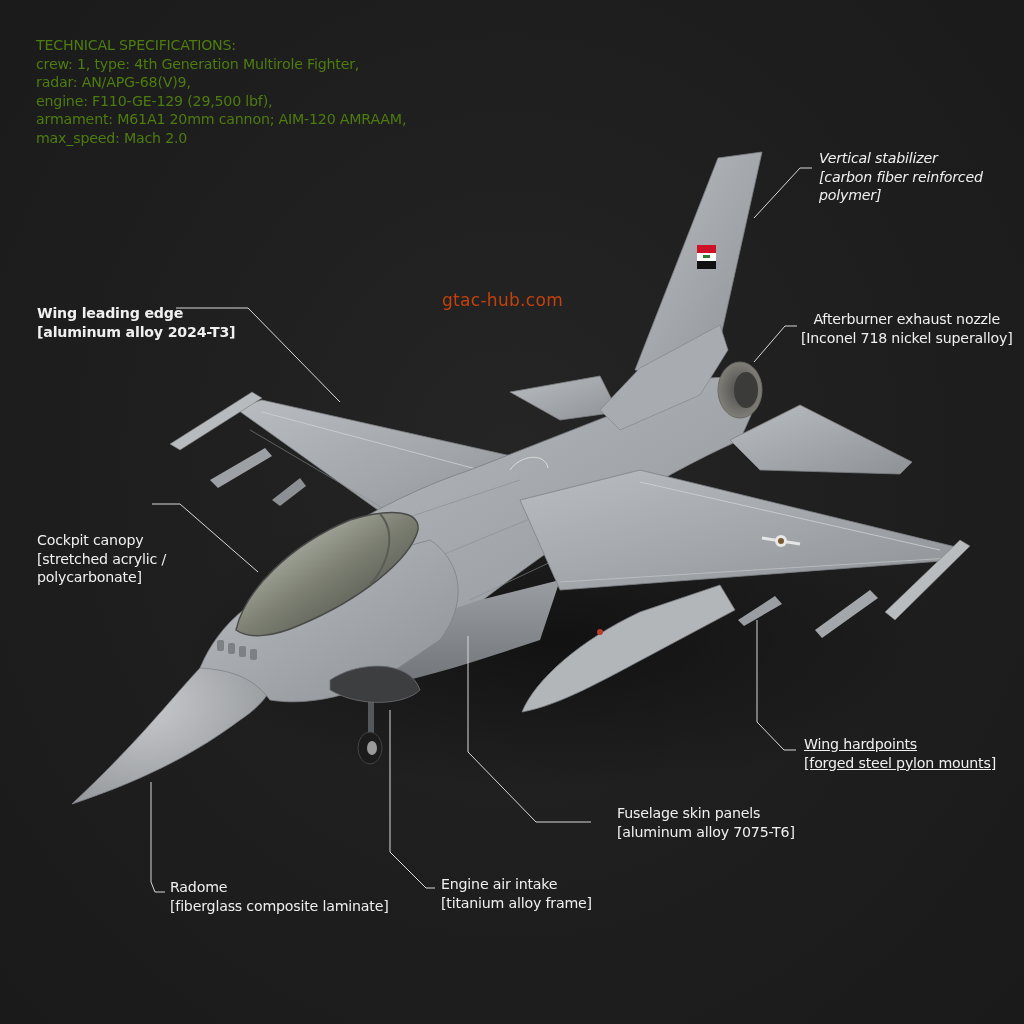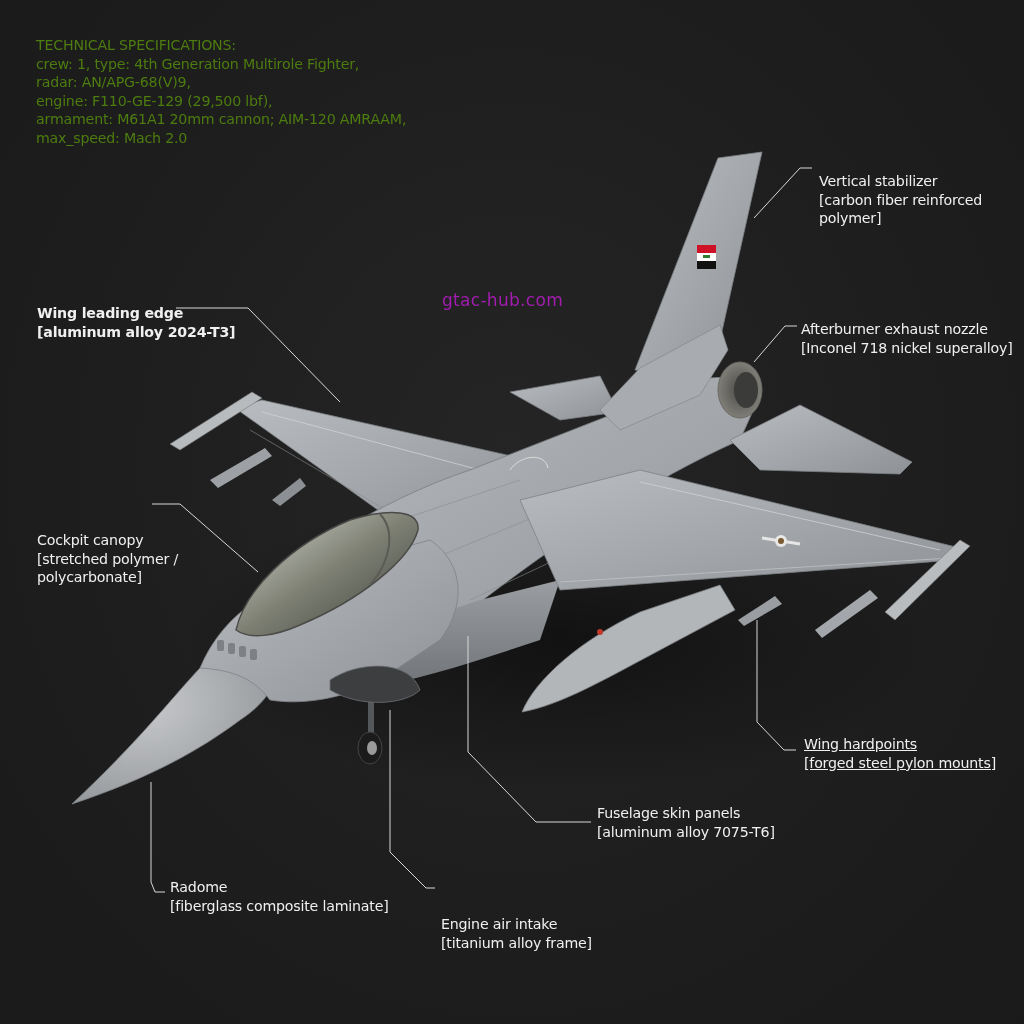--- a/index.html
+++ b/index.html
@@ -19,21 +19,21 @@
     .specs div { white-space: nowrap; }
     .label {
       position: absolute;
       font-size: 14.2px; line-height: 18.6px;
       letter-spacing: -0.2px;
       color: #f0f0f0;
       white-space: nowrap;
     }
     .watermark {
       position: absolute; left: 442px; top: 290px;
-      font-size: 17px; color: #a21caf; letter-spacing: 0.3px;
+      font-size: 17px; color: #c2410c; letter-spacing: 0.3px;
     }
     svg.scene { position: absolute; left: 0; top: 0; }
   </style>
 </head>
 <body>
 
 <div class="specs">
   <div>TECHNICAL SPECIFICATIONS:</div>
   <div>crew: 1, type: 4th Generation Multirole Fighter,</div>
   <div>radar: AN/APG-68(V)9,</div>
@@ -177,53 +177,53 @@
     <polyline points="797,326 785,326 754,362"></polyline>
     <polyline points="176,308 248,308 340,402"></polyline>
     <polyline points="152,504 180,504 258,572"></polyline>
     <polyline points="796,750 784,750 757,722 757,620"></polyline>
     <polyline points="591,822 536,822 468,752 468,636"></polyline>
     <polyline points="165,892 155,892 151,882 151,782"></polyline>
     <polyline points="435,888 426,888 390,852 390,710"></polyline>
   </g>
 </svg>
 
-<div class="label" style="left:819px; top:172px;">
+<div class="label" style="left:819px; top:149px;font-style:italic;">
   <div>Vertical stabilizer</div>
   <div>[carbon fiber reinforced</div>
   <div>polymer]</div>
 </div>
 
-<div class="label" style="left:801px; top:320px;">
+<div class="label" style="left:801px; top:310px;text-align:center;">
   <div>Afterburner exhaust nozzle</div>
   <div>[Inconel 718 nickel superalloy]</div>
 </div>
 
 <div class="label" style="left:37px; top:304px;font-weight:bold;">
   <div>Wing leading edge</div>
   <div>[aluminum alloy 2024-T3]</div>
 </div>
 
 <div class="label" style="left:37px; top:490px;margin-top:41px;">
   <div>Cockpit canopy</div>
-  <div>[stretched polymer /</div>
+  <div>[stretched acrylic /</div>
   <div>polycarbonate]</div>
 </div>
 
 <div class="label" style="left:804px; top:735px;text-decoration:underline;">
   <div>Wing hardpoints</div>
   <div>[forged steel pylon mounts]</div>
 </div>
 
-<div class="label" style="left:597px; top:804px;">
+<div class="label" style="left:617px; top:804px;">
   <div>Fuselage skin panels</div>
   <div>[aluminum alloy 7075-T6]</div>
 </div>
 
 <div class="label" style="left:170px; top:878px;">
   <div>Radome</div>
   <div>[fiberglass composite laminate]</div>
 </div>
 
-<div class="label" style="left:441px; top:875px;margin-top:40px;">
+<div class="label" style="left:441px; top:875px;">
   <div>Engine air intake</div>
   <div>[titanium alloy frame]</div>
 </div>
 
 </body></html>

